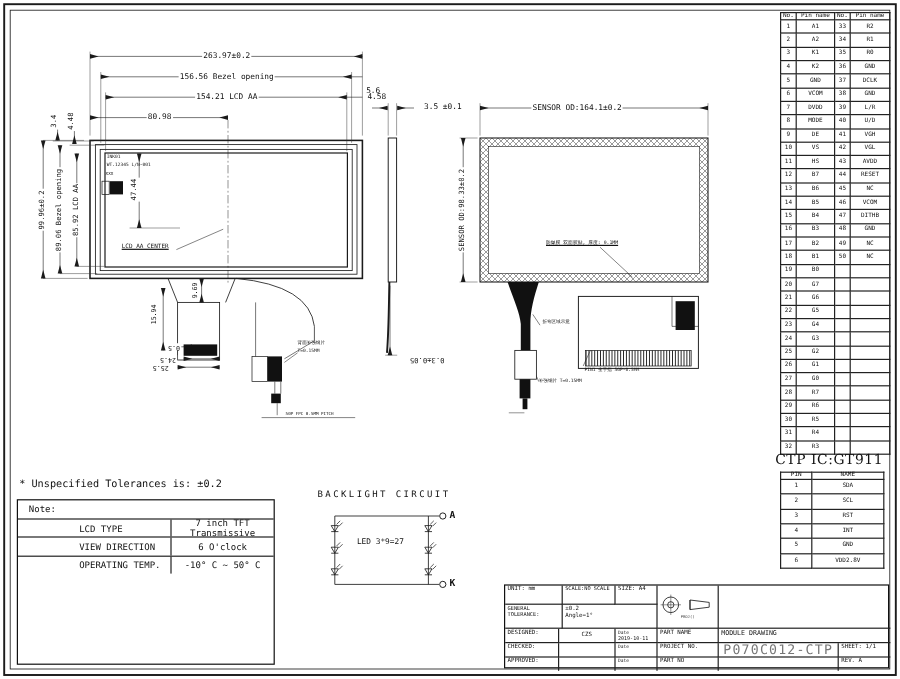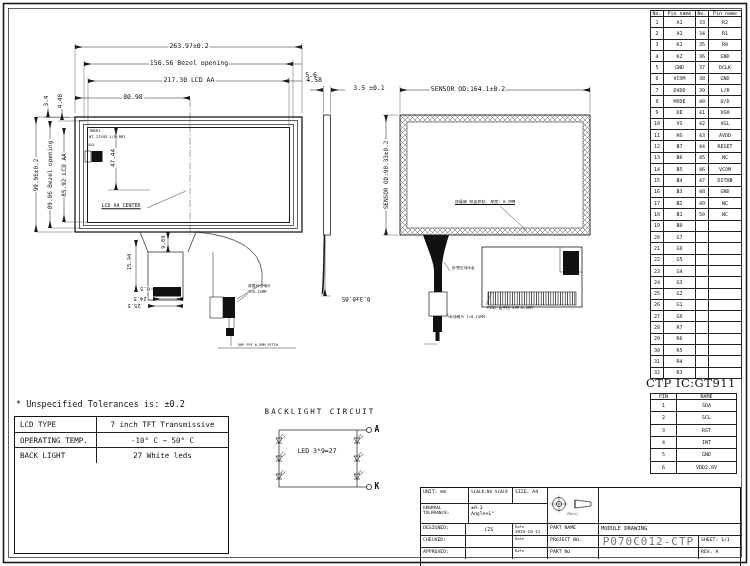--- a/index.html
+++ b/index.html
@@ -31,26 +31,26 @@
     border-collapse:collapse;table-layout:fixed;font-size:5px;border:1.2px solid #111;}
   table.ctptbl th,table.ctptbl td{border:0.6px solid #222;padding:0;text-align:center;
     font-weight:normal;line-height:1;}
   
   .tolnote{position:absolute;left:16px;top:399px;font-size:8.5px;}
   .notetbl{position:absolute;left:14px;top:416px;width:215px;height:138px;
     border:1.2px solid #111;box-sizing:border-box;font-size:7.5px;}
   .nrow{display:flex;height:15.2px;align-items:center;border-top:0.7px solid #222;box-sizing:border-box;}
   .nrow:first-child{border-top:none;}
   .nlab{width:82px;padding-left:5px;border-right:0.7px solid #222;box-sizing:border-box;
-    height:100%;display:flex;align-items:center;}
+    height:100%;display:flex;align-items:center;margin-left:46px;}
   .nrow.wide .nlab{width:104px;}
   .nval{flex:1;text-align:center;}
   .nrow.full{padding-left:9px;}
   
-  .tblock{position:absolute;left:420px;top:487px;width:321px;height:80px;
+  .tblock{position:absolute;left:420px;top:487px;width:321px;height:70px;
     border:1.3px solid #111;box-sizing:border-box;font-size:4.8px;}
   .cell{position:absolute;box-sizing:border-box;overflow:hidden;line-height:1.2;
     padding:1px 2px;}
   .cell.br{border-right:0.7px solid #222;}
   .cell.bb{border-bottom:0.7px solid #222;}
   .cell.ctr{display:flex;align-items:center;justify-content:center;padding:0;}
   .projno{font-size:11px;letter-spacing:1px;color:#777;}
   .datecap{font-size:3.8px;color:#222;display:block;}
   .dateval{font-size:4.2px;display:block;}
   .projlbl{font-size:3.2px;color:#444;text-align:center;display:block;}
@@ -204,21 +204,21 @@
       <use href="#led" transform="translate(279,459)"></use>
       <use href="#led" transform="translate(279,477)"></use>
       <use href="#led" transform="translate(357,441)"></use>
       <use href="#led" transform="translate(357,459)"></use>
       <use href="#led" transform="translate(357,477)"></use>
     </g>
   </svg>
 
   <span class="lbl" style="left:189px;top:47px">263.97±0.2</span>
   <span class="lbl" style="left:189px;top:64px">156.56 Bezel opening</span>
-  <span class="lbl" style="left:189px;top:81px">217.30 LCD AA</span>
+  <span class="lbl" style="left:189px;top:81px">154.21 LCD AA</span>
   <span class="lbl" style="left:133px;top:98px">80.98</span>
   <span class="lbl" style="left:311px;top:76px">5.6</span>
   <span class="lbl" style="left:314px;top:81px">4.58</span>
   <span class="lbl r90 s6" style="left:46px;top:101px">3.4</span>
   <span class="lbl r90 s6" style="left:60px;top:101px">4.48</span>
   <span class="lbl r90 s6" style="left:36px;top:175px">99.96±0.2</span>
   <span class="lbl r90 s6" style="left:50px;top:175px">89.06 Bezel opening</span>
   <span class="lbl r90 s6" style="left:64px;top:175px">85.92 LCD AA</span>
   <span class="lbl r90 s6" style="left:113px;top:158px">47.44</span>
   <span class="lbl s5 u nobg" style="left:121px;top:206px">LCD AA CENTER</span>
@@ -230,21 +230,21 @@
   <span class="lbl r90 s55" style="left:129px;top:262px">15.94</span>
   <span class="lbl r180 s55" style="left:145px;top:289px">0.5</span>
   <span class="lbl r180 s55" style="left:140px;top:299px">24.5</span>
   <span class="lbl r180 s55" style="left:134px;top:306px">25.5</span>
   <span class="lbl tl s38" style="left:248px;top:284px">背面补强钢片</span>
   <span class="lbl tl s38" style="left:248px;top:290px">T=0.15MM</span>
   <span class="lbl tl s35" style="left:238px;top:344px">50P FPC 0.5MM PITCH</span>
 
   <span class="lbl" style="left:369px;top:89px">3.5 ±0.1</span>
 
-  <span class="lbl" style="left:468px;top:90px">SENSOR OD:164.1±0.2</span>
+  <span class="lbl" style="left:481px;top:90px">SENSOR OD:164.1±0.2</span>
   <span class="lbl r90 s6" style="left:386px;top:175px">SENSOR OD:98.33±0.2</span>
   <span class="lbl tl s4 u" style="left:455px;top:200px">防爆膜 双面胶贴, 厚度: 0.1MM</span>
   <span class="lbl r180 s6" style="left:356px;top:299px">0.3±0.05</span>
   <span class="lbl tl s38" style="left:452px;top:266px">折弯区域示意</span>
   <span class="lbl tl s38" style="left:449px;top:315px">补强钢片 T=0.15MM</span>
   <span class="lbl tl s38" style="left:487px;top:306px">PIN1 金手指 50P-0.5MM</span>
 
   <span class="lbl bl-title" style="left:320px;top:412px">BACKLIGHT CIRCUIT</span>
   <span class="lbl bl-led" style="left:317px;top:452px">LED 3*9=27</span>
   <span class="lbl bl-term" style="left:377px;top:430px">A</span>
@@ -496,31 +496,34 @@
         </tr>
         <tr>
           <td>6</td>
           <td>VDD2.8V</td>
         </tr>
       </tbody>
   </table>
 
   <span class="tolnote">* Unspecified Tolerances is: ±0.2</span>
   <div class="notetbl">
+    <div class="nrow full">
+        <span>Note:</span>
+      </div>
     <div class="nrow">
         <span class="nlab">LCD TYPE</span>
         <span class="nval">7 inch TFT Transmissive</span>
       </div>
     <div class="nrow">
+        <span class="nlab">VIEW DIRECTION</span>
+        <span class="nval">6 O'clock</span>
+      </div>
+    <div class="nrow">
         <span class="nlab">OPERATING TEMP.</span>
         <span class="nval">-10° C ~ 50° C</span>
-      </div>
-    <div class="nrow">
-        <span class="nlab">BACK LIGHT</span>
-        <span class="nval">27 White leds</span>
       </div>
   </div>
 
   <div class="tblock">
     <div class="cell br bb" style="left:0;top:0;width:48px;height:16px">UNIT: mm</div>
     <div class="cell br bb" style="left:48px;top:0;width:44px;height:16px;font-size:4.4px">SCALE:NO SCALE</div>
     <div class="cell br bb" style="left:92px;top:0;width:35px;height:16px">SIZE: A4</div>
     <div class="cell br bb" style="left:0;top:16px;width:48px;height:20px;font-size:4.4px">GENERAL TOLERANCE:</div>
     <div class="cell br bb" style="left:48px;top:16px;width:79px;height:20px">
       <span style="display:block">±0.2</span>

